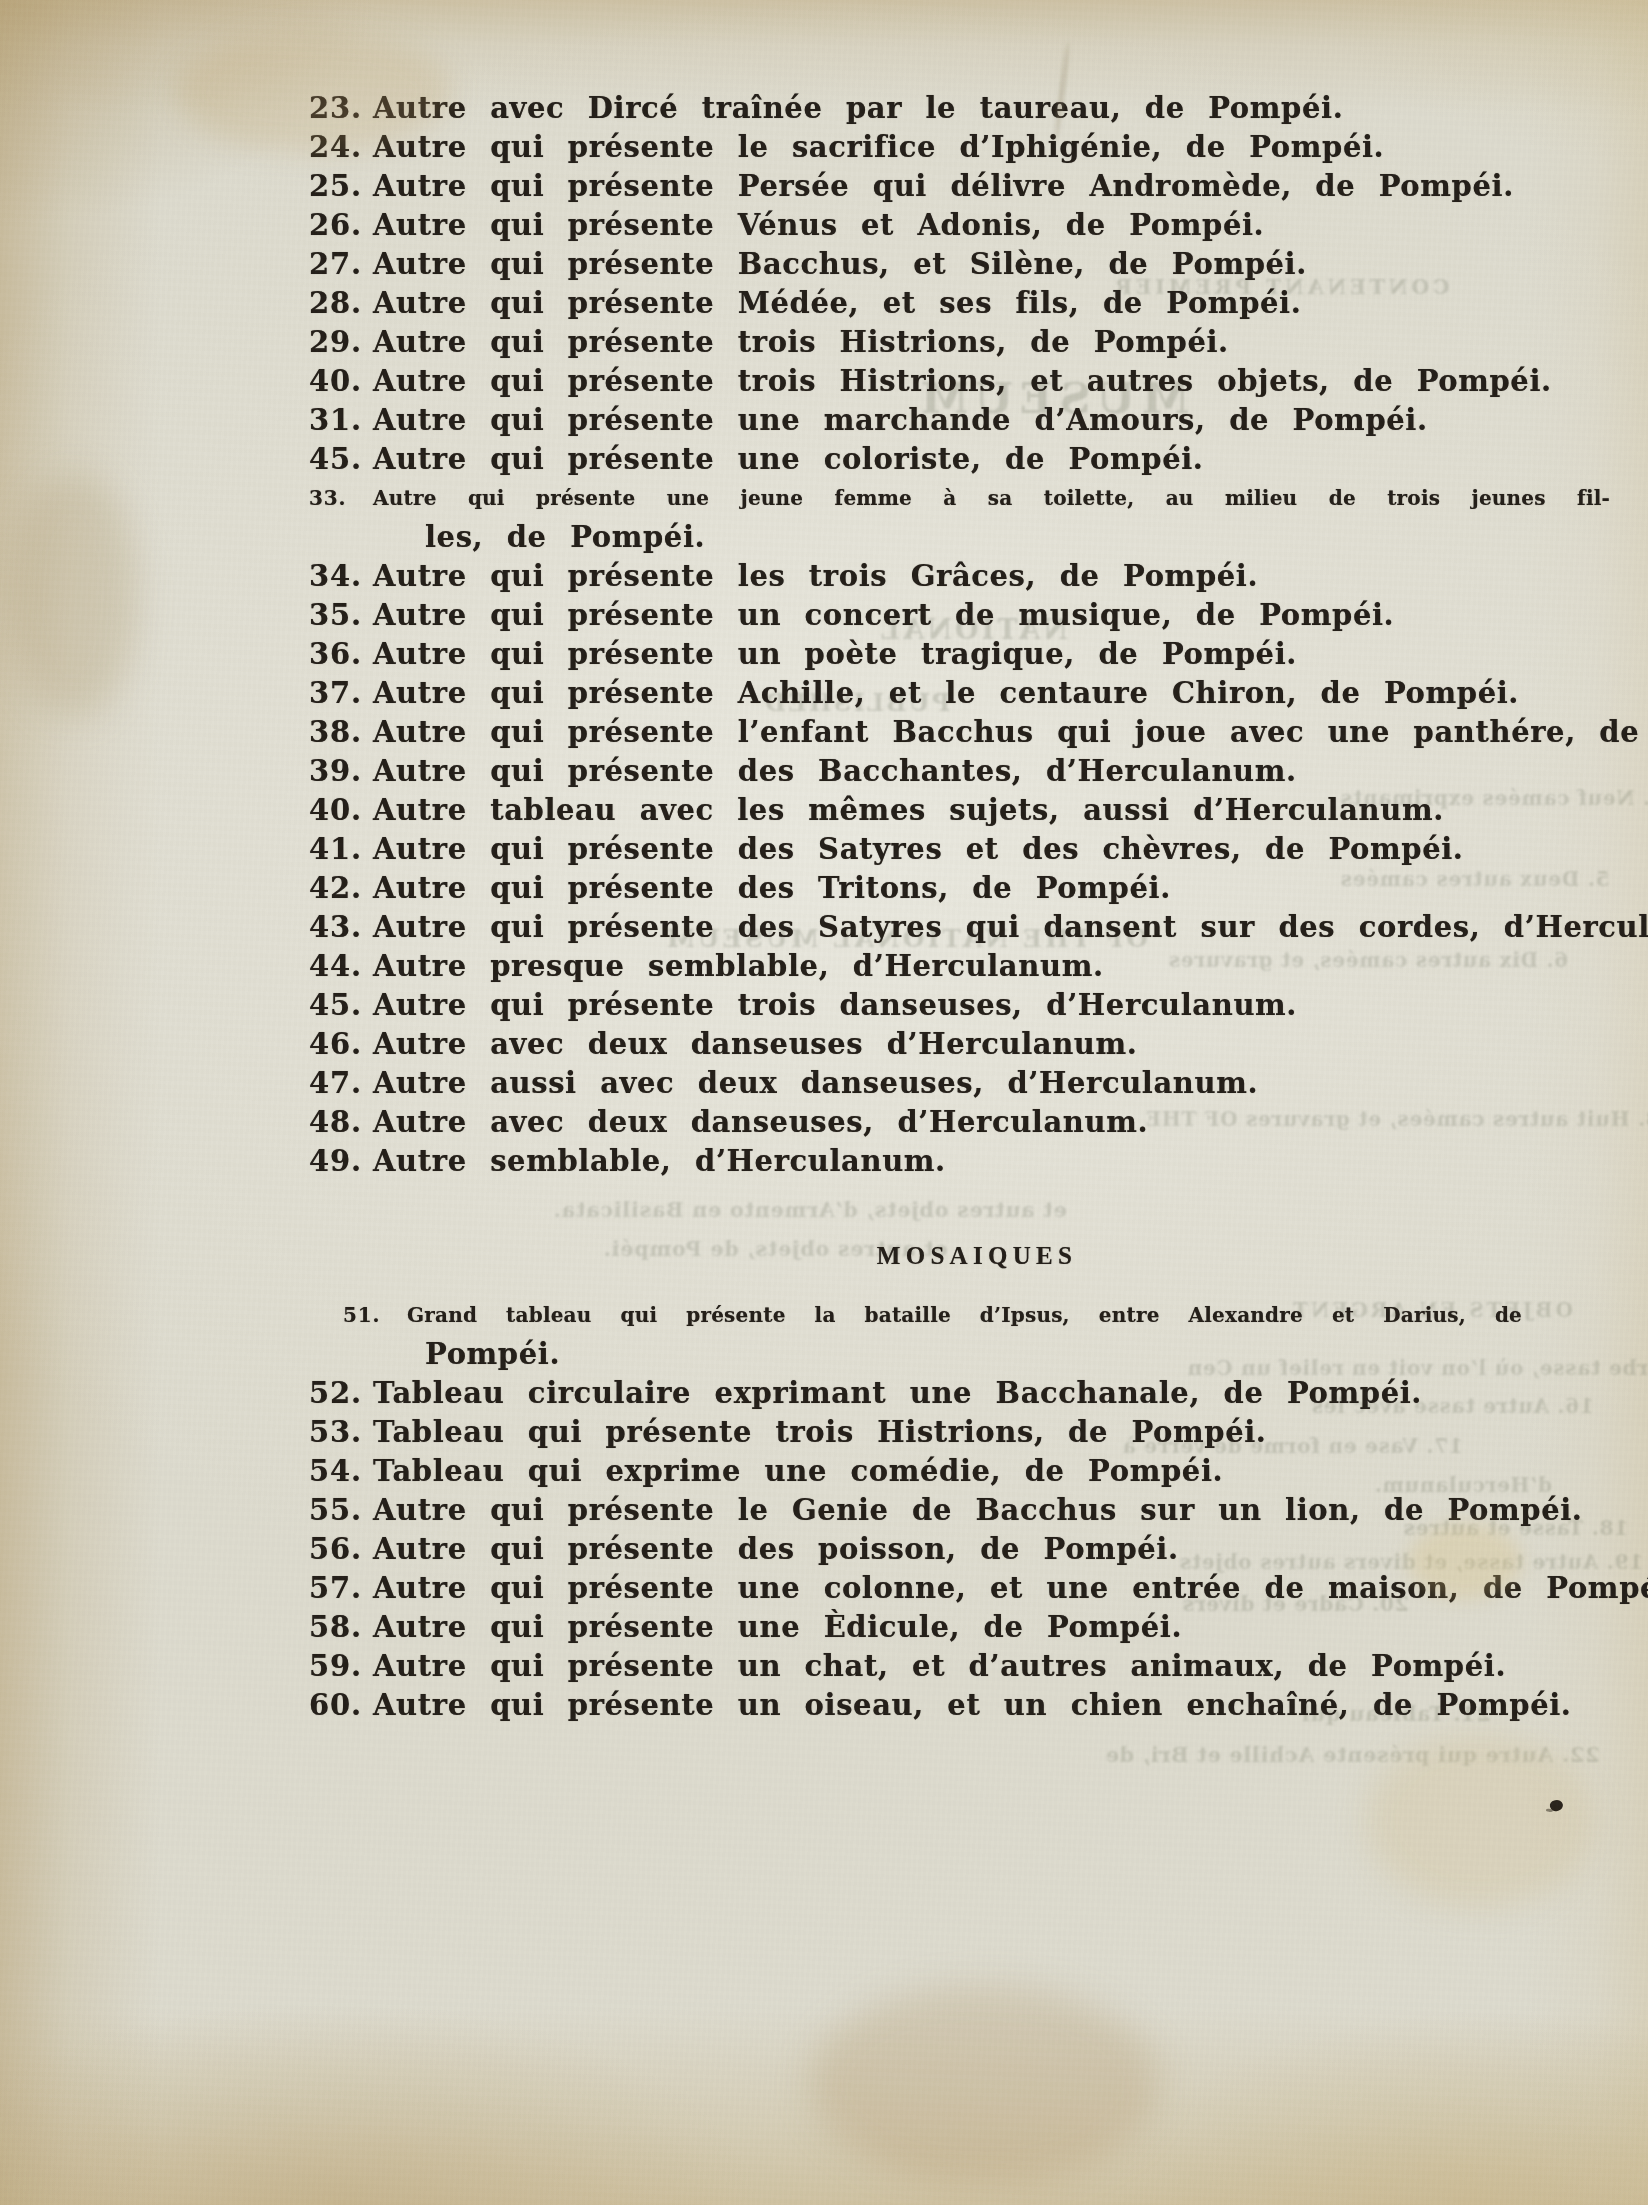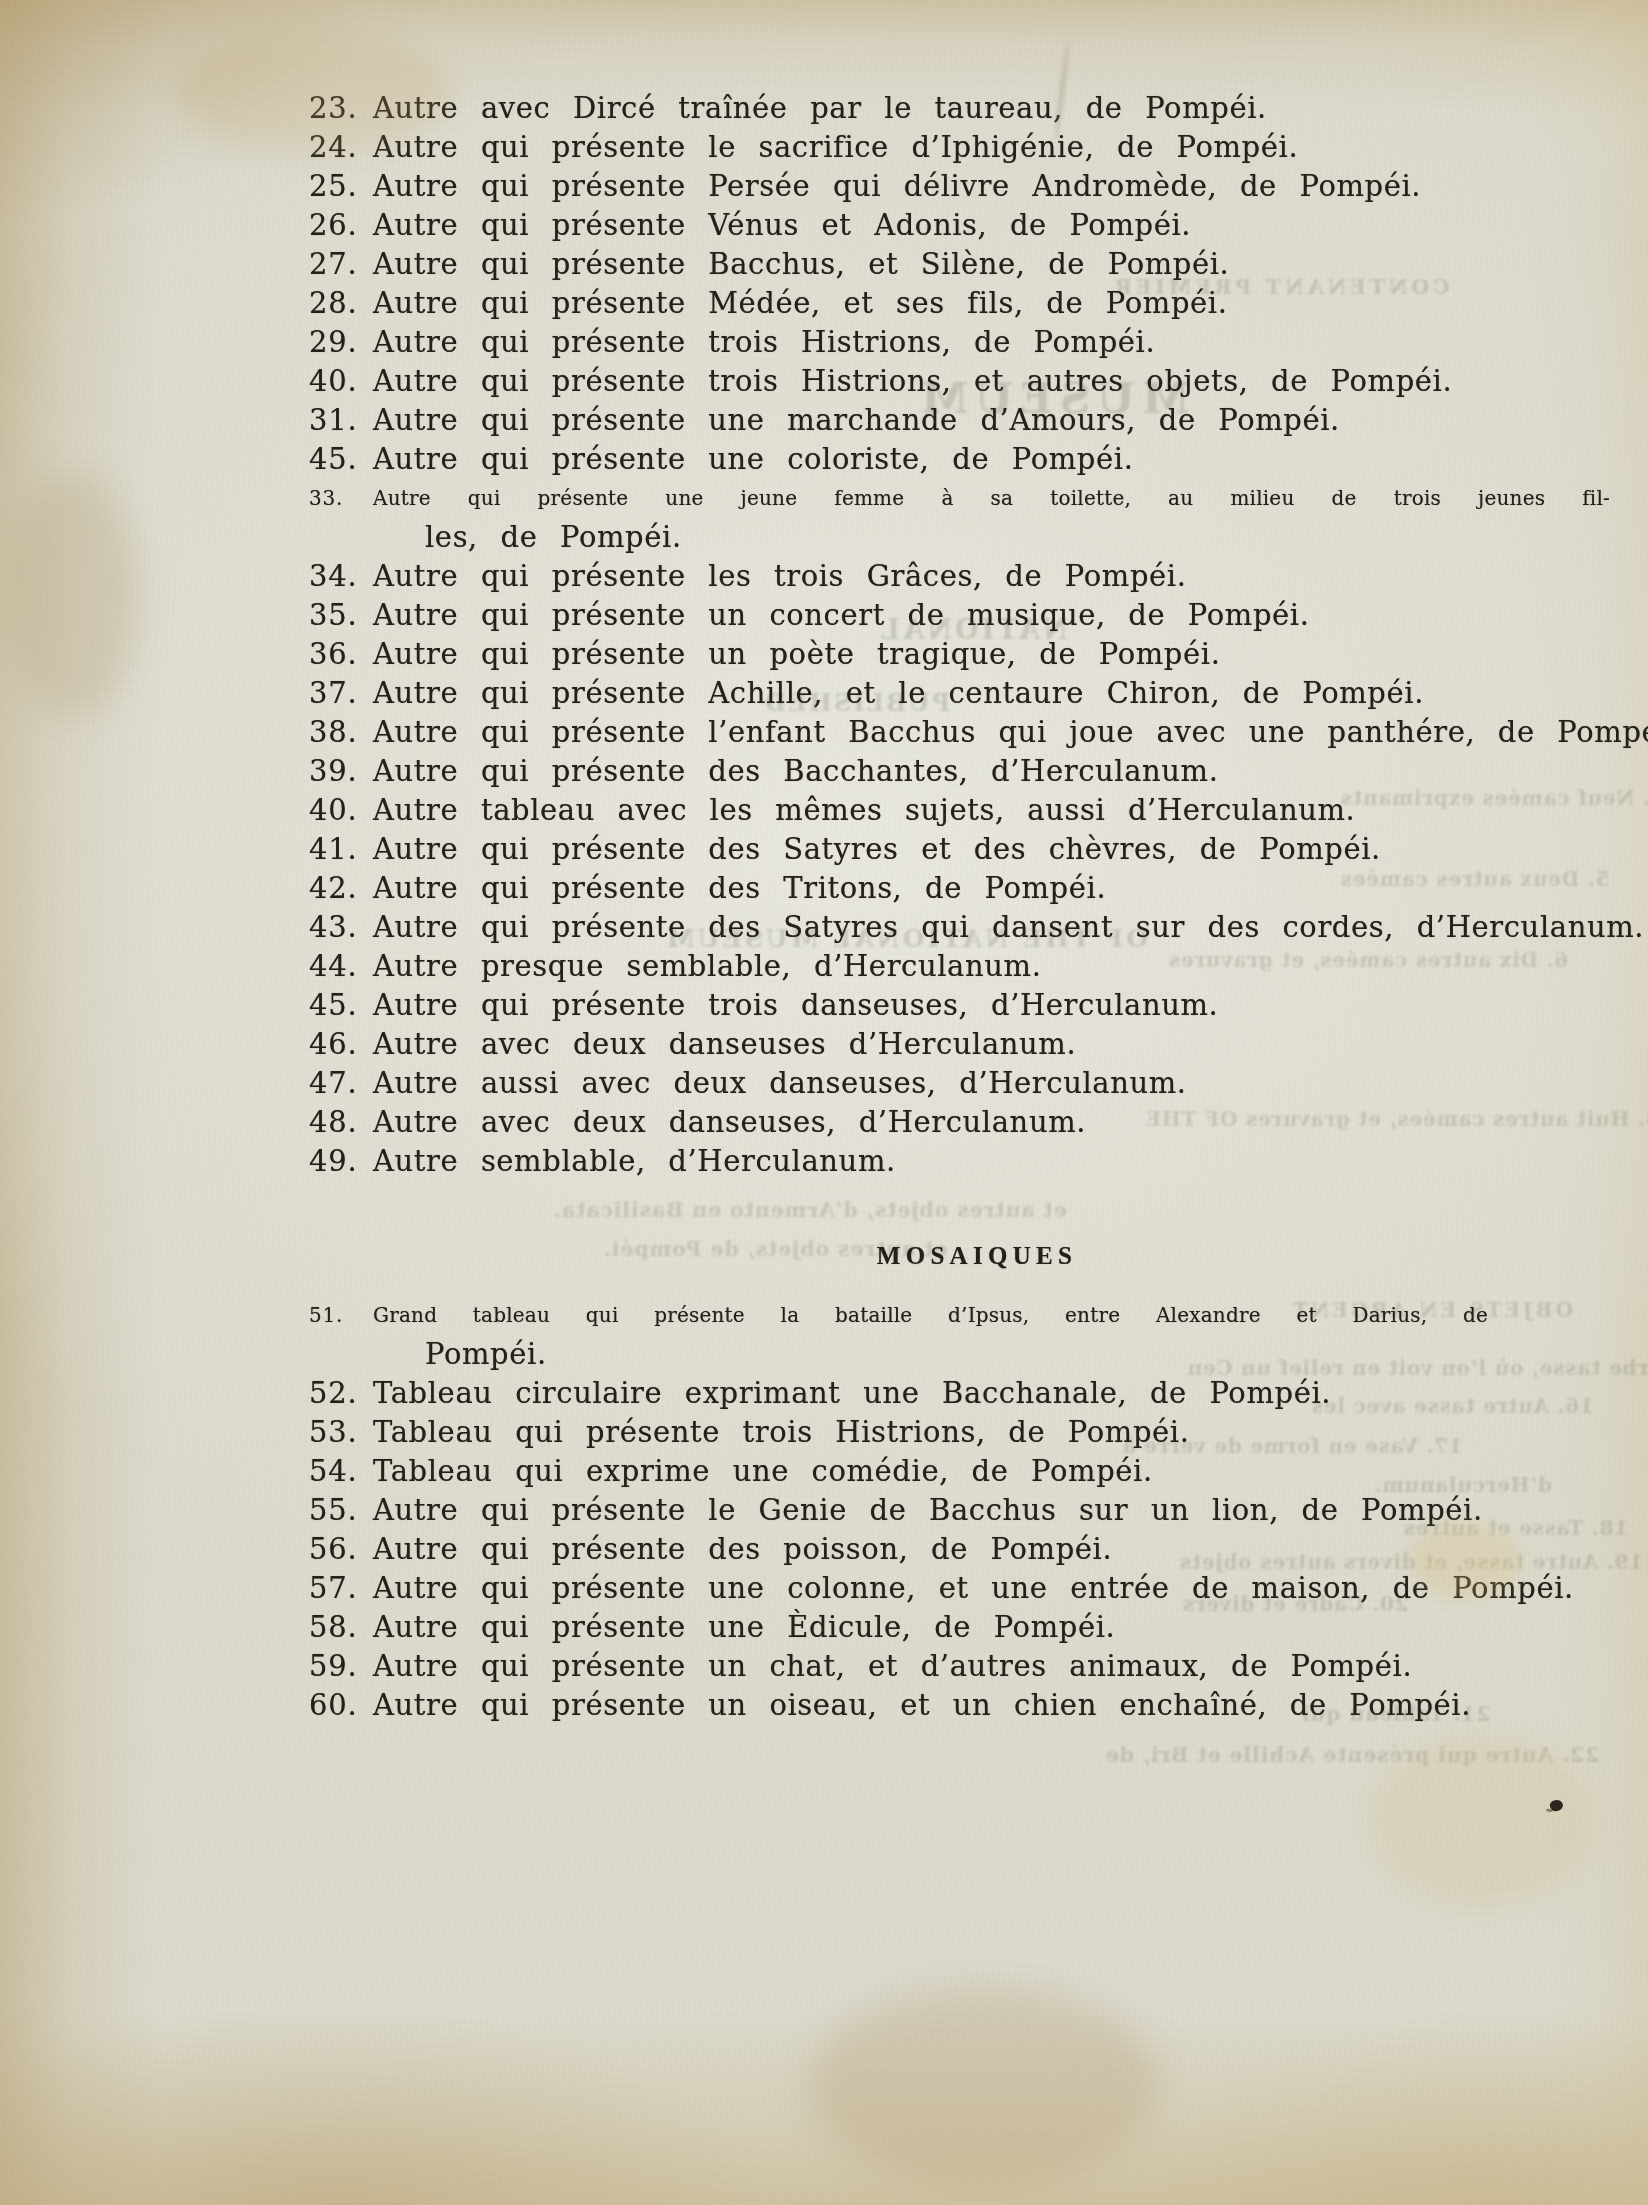--- a/index.html
+++ b/index.html
@@ -43,28 +43,28 @@
     position:absolute;white-space:nowrap;font-weight:bold;
     color:rgba(108,112,95,.40);filter:blur(1.1px);
     transform:scaleX(-1);opacity:.62;pointer-events:none;
   }
 
   
   .ink{color:#221d17;text-shadow:0 0 0.8px rgba(34,28,22,.55);}
   .list{position:absolute;left:309px;width:1301px;}
   #list-a{top:89px;}
   #list-b{top:1296px;}
-  .row{line-height:39px;height:39px;white-space:nowrap;font-size:29px;font-weight:normal;}
+  .row{line-height:39px;height:39px;white-space:nowrap;font-size:29px;font-weight:bold;}
   .row .num{display:inline-block;width:64px;letter-spacing:0.8px;}
   .row .txt{word-spacing:.44em;letter-spacing:0.6px;}
   .row.cont{padding-left:116px;}
   
   .row.j{white-space:normal;text-align:justify;text-align-last:justify;font-size:20px;}
   .row.j .txt{word-spacing:.02em;letter-spacing:0.2px;}
-  .row.j51{width:1179px;}
+  .row.j51{width:1179px;margin-left:34px;}
 
   .heading{
     position:absolute;left:309px;top:1237px;width:1336px;height:38px;
     text-align:center;font-size:25px;font-weight:bold;letter-spacing:5.3px;line-height:38px;font-family:Liberation Serif, serif;
   }
 
   
   .grain{position:absolute;inset:0;pointer-events:none;opacity:.5;
     background:
       repeating-linear-gradient(93deg, rgba(255,255,255,.025) 0 2.3px, rgba(120,115,95,.025) 2.3px 5.3px),

